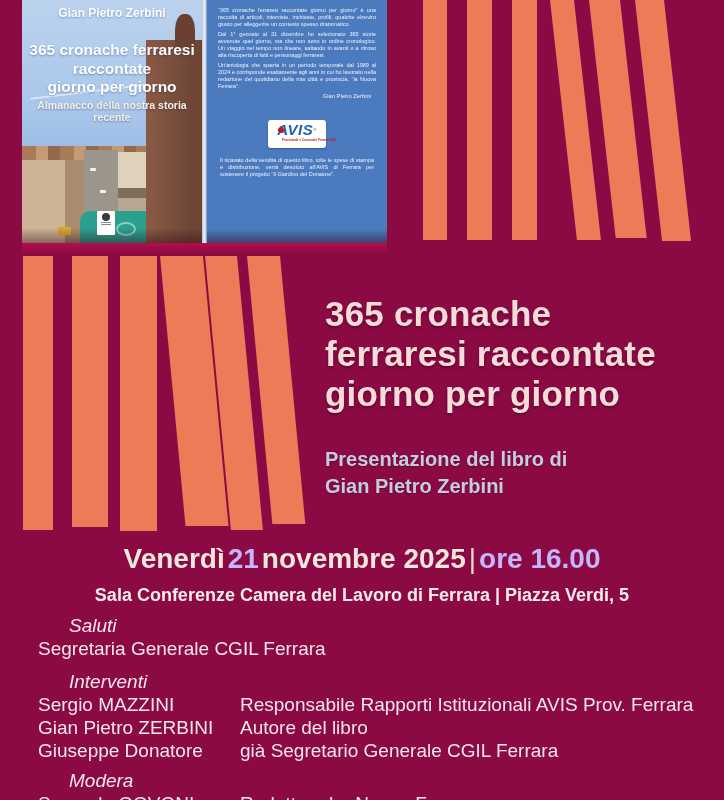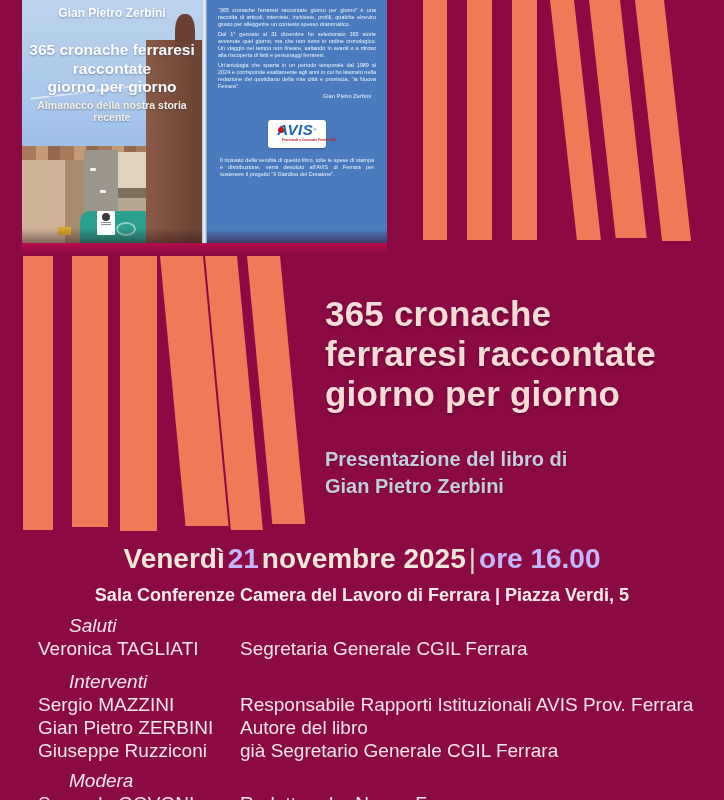--- a/index.html
+++ b/index.html
@@ -191,35 +191,34 @@
     <span>novembre 2025</span>
     <span class="sep">|</span>
     <span class="accent">ore 16.00</span>
   </div>
 
   <div class="location-line">Sala Conferenze Camera del Lavoro di Ferrara | Piazza Verdi, 5</div>
 
   <div class="program">
     <div class="prog-label">Saluti</div>
     <div class="prow">
-      <div class="pname">Veronica TAGLIATI</div>
       <div class="prole">Segretaria Generale CGIL Ferrara</div>
     </div>
     <div class="gap11"></div>
     <div class="prog-label">Interventi</div>
     <div class="prow">
       <div class="pname">Sergio MAZZINI</div>
       <div class="prole">Responsabile Rapporti Istituzionali AVIS Prov. Ferrara</div>
     </div>
     <div class="prow">
       <div class="pname">Gian Pietro ZERBINI</div>
       <div class="prole">Autore del libro</div>
     </div>
     <div class="prow">
-      <div class="pname">Giuseppe Ruzziconi</div>
+      <div class="pname">Giuseppe Donatore</div>
       <div class="prole">già Segretario Generale CGIL Ferrara</div>
     </div>
     <div class="gap8"></div>
     <div class="prog-label">Modera</div>
     <div class="prow">
       <div class="pname">Samuele GOVONI</div>
       <div class="prole">Redattore La Nuova Ferrara</div>
     </div>
   </div>
 

